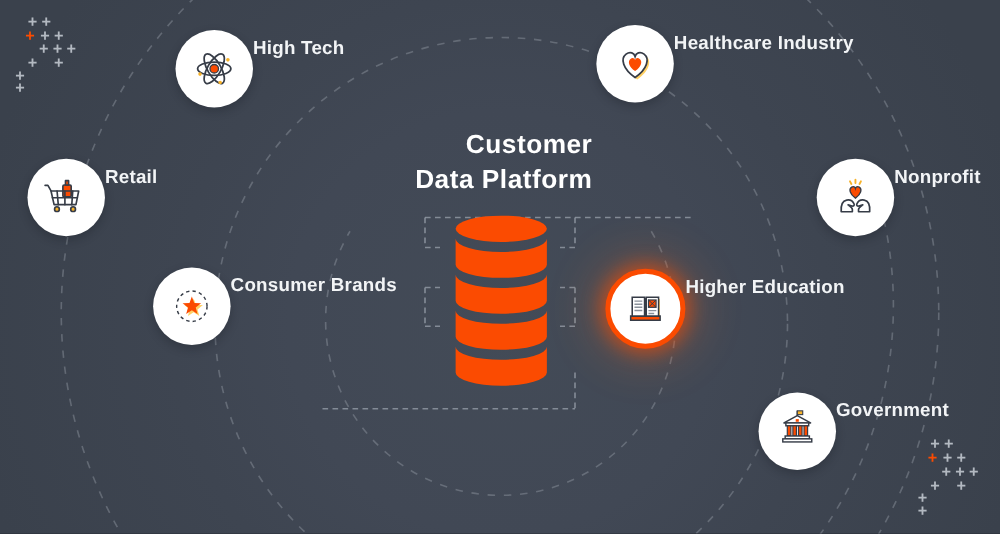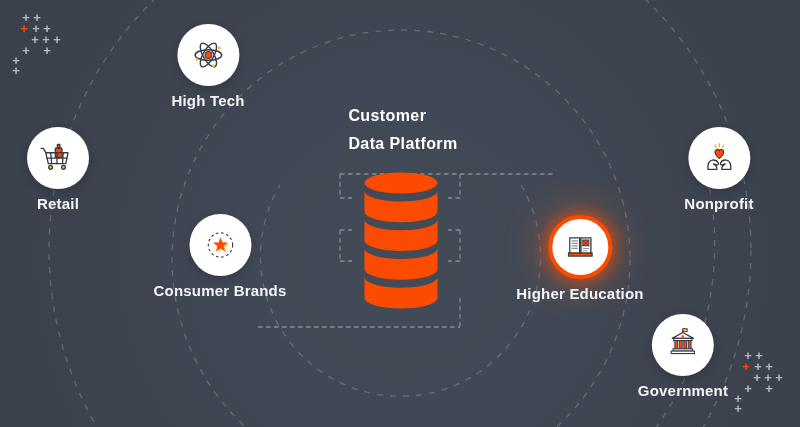--- a/index.html
+++ b/index.html
@@ -5,41 +5,41 @@
   html,body{margin:0;padding:0;background:#262b33;}
   .canvas{
     position:relative;width:800px;height:427px;overflow:hidden;
     font-family:"Liberation Sans",sans-serif;
     background:radial-gradient(circle at 401px 259px,#434B57 0px,#414855 170px,#3E4551 262px,#3A414C 430px);
   }
   .decor-svg{position:absolute;inset:0;z-index:1;}
   .db-icon{position:absolute;left:364px;top:172px;width:74px;height:137px;z-index:4;}
   .title{
     position:absolute;left:403px;top:102px;transform:translateX(-50%);
-    z-index:3;text-align:left;color:#FFFFFF;font-size:16px;font-weight:bold;
+    z-index:3;text-align:right;color:#FFFFFF;font-size:21px;font-weight:bold;
     line-height:28px;letter-spacing:.4px;white-space:nowrap;
   }
-  .node{position:absolute;z-index:5;display:flex;flex-direction:column;align-items:center;transform:translateX(-50%);}
+  .node{position:absolute;z-index:5;display:flex;flex-direction:row;transform:translateX(-50%);}
   .circle{
     width:62px;height:62px;border-radius:50%;background:#FFFFFF;
     display:flex;align-items:center;justify-content:center;
     box-shadow:0 3px 8px rgba(18,22,28,.28);
   }
   .node.highlighted .circle{
     width:56px;height:56px;border:4px solid #FB4B01;
     box-shadow:0 0 14px 4px rgba(251,75,1,.55),0 0 34px 14px rgba(251,120,40,.20);
   }
   .label{
     margin-top:6px;color:#F2F4F6;font-size:15px;font-weight:600;
     letter-spacing:.2px;white-space:nowrap;text-align:center;
   }
   
   .n-hightech{left:208px;top:24px;}
   .n-healthcare{left:580px;top:20px;}
-  .n-retail{left:58px;top:127px;}
+  .n-retail{left:74px;top:127px;}
   .n-nonprofit{left:719px;top:127px;}
   .n-consumer{left:220px;top:214px;}
   .n-highered{left:580px;top:215px;}
   .n-media{left:94px;top:313px;}
   .n-government{left:683px;top:314px;}
   .plus-cluster{position:absolute;z-index:2;width:60px;height:70px;}
   .plus{
     position:absolute;transform:translate(-50%,-50%);
     font-size:13px;font-weight:bold;color:#B3B9C1;line-height:1;
   }
@@ -93,20 +93,30 @@
         </g>
         <circle cx="20" cy="20" r="3.6" fill="#FB4B01" stroke="#363C47" stroke-width="1.1"></circle>
         <circle cx="31.5" cy="12.5" r="1.5" fill="#F7B32B"></circle>
         <circle cx="8" cy="24.5" r="1.5" fill="#F7B32B"></circle>
         <circle cx="25" cy="31.5" r="1.5" fill="#F7B32B"></circle>
       </svg>
     </div>
     <div class="label">High Tech</div>
   </div>
 
+  <div class="node n-healthcare">
+    <div class="circle">
+      <svg class="icon-svg" width="38" height="38" viewBox="0 0 40 40">
+        <path d="M20 31.5 C9.5 24.3 7.6 15.6 12.4 11.9 C16 9.2 19.2 11.2 20 13.8 C20.8 11.2 24 9.2 27.6 11.9 C32.4 15.6 30.5 24.3 20 31.5 Z" transform="translate(1.8,1.8)" fill="#FFD166"></path>
+        <path d="M20 31.5 C9.5 24.3 7.6 15.6 12.4 11.9 C16 9.2 19.2 11.2 20 13.8 C20.8 11.2 24 9.2 27.6 11.9 C32.4 15.6 30.5 24.3 20 31.5 Z" fill="#FFFFFF" stroke="#363C47" stroke-width="1.5"></path>
+        <path d="M20 26.2 C14.6 22.4 13.6 17.8 16.1 15.9 C18 14.5 19.6 15.6 20 16.9 C20.4 15.6 22 14.5 23.9 15.9 C26.4 17.8 25.4 22.4 20 26.2 Z" fill="#FB4B01"></path>
+      </svg>
+    </div>
+    <div class="label">Healthcare Industry</div>
+  </div>
 
   <div class="node n-retail">
     <div class="circle">
       <svg class="icon-svg" width="38" height="38" viewBox="0 0 40 40">
         <g stroke="#363C47" stroke-width="1.4" fill="none" stroke-linecap="round" stroke-linejoin="round">
           <rect x="17.2" y="9.5" width="7" height="10" rx="1" fill="#FB4B01"></rect>
           <rect x="19.4" y="5.8" width="2.6" height="3.7" fill="#FB4B01"></rect>
           <path d="M7.2 14.5 H30.5 L28.2 26 H9.8 Z"></path>
           <path d="M12.3 14.5 L13.3 26 M18.9 14.5 L18.9 26 M25.5 14.5 L24.7 26 M8.3 20.2 H29.4"></path>
           <path d="M7.2 14.5 L4.6 9.8 H2.2"></path>

